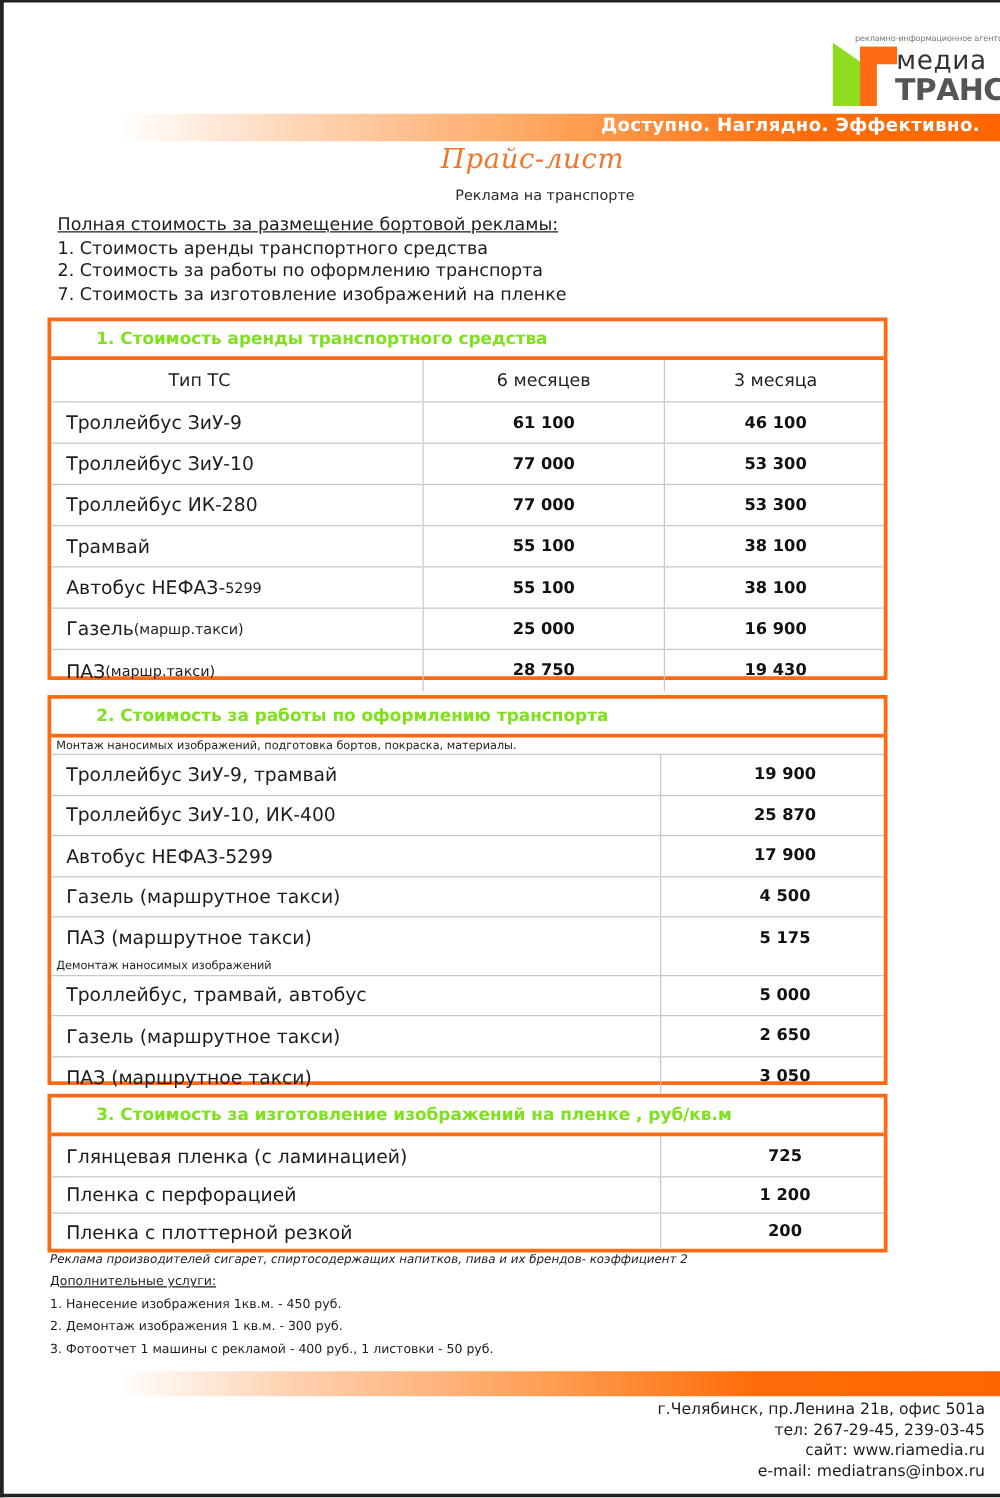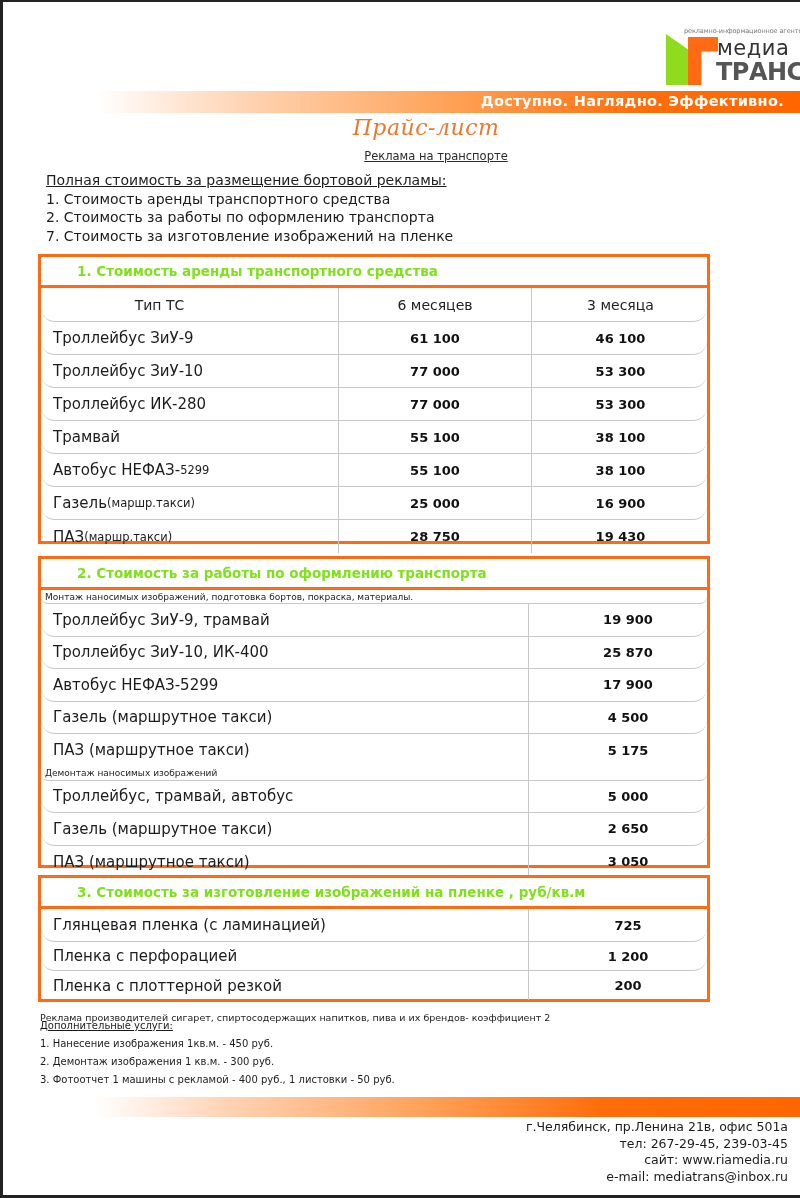--- a/index.html
+++ b/index.html
@@ -16,31 +16,31 @@
     clip-path: polygon(0 0, 100% 0, 100% 30%, 45% 30%, 45% 100%, 0 100%); }
   .logo-media { position: absolute; left: 53px; top: 12px; font-size: 21px; color: #333; letter-spacing: 0.5px; }
   .logo-trans { position: absolute; left: 52px; top: 34px; font-size: 24px; font-weight: bold; color: #555; letter-spacing: -0.5px; }
 
   .top-bar { position: absolute; left: 95px; top: 91px; width: 705px; height: 22px;
     background: linear-gradient(to right, #ffffff 0%, #ffd6b8 20%, #ffa257 50%, #ff6d0a 78%, #ff6600 100%); }
   .top-slogan { position: absolute; right: 16px; top: 2px; font-size: 14.5px; font-weight: bold; color: #ffffff; letter-spacing: 0.3px; white-space: nowrap; }
 
   .title { position: absolute; left: 336px; top: 115px; width: 180px; text-align: center;
     font-family: "DejaVu Serif", serif; font-style: italic; font-size: 22px; color: #f0762b; letter-spacing: 0.5px; }
-  .subtitle { position: absolute; left: 356px; top: 149px; width: 160px; text-align: center; font-size: 11.5px; color: #2a2a2a; text-decoration: underline; }
+  .subtitle { position: absolute; left: 356px; top: 149px; width: 160px; text-align: center; font-size: 11.5px; color: #2a2a2a; }
 
   
   .intro { position: absolute; left: 46px; top: 171px; font-size: 14px; line-height: 18.5px; color: #1c1c1c; }
   .intro .heading { text-decoration: underline; }
 
   
   .tbl { position: absolute; left: 38px; width: 672px; border: 3px solid #ff6a13; background: #fff; }
   .tbl-title { height: 31px; border-bottom: 3px solid #ff6a13; color: #7fe11c; font-weight: bold; font-size: 13.5px;
     padding-left: 36px; line-height: 29px; white-space: nowrap; }
-  .row { display: flex; border-bottom: 1px solid #c8c8c8; border-radius: 14px; }
+  .row { display: flex; border-bottom: 1px solid #c8c8c8; }
   .row:last-child { border-bottom: none; }
   .cell { display: flex; align-items: center; }
   .c-name { padding-left: 12px; font-size: 15px; color: #1c1c1c; white-space: nowrap; }
   .c-name small { font-size: 11.5px; }
   .c-val { justify-content: center; font-weight: bold; font-size: 13px; color: #111; border-left: 1px solid #c8c8c8; }
   .c-head { justify-content: center; font-size: 14px; color: #222; }
 
   #t1 { top: 254px; height: 290px; }
   #t1 .row { height: 33px; }
   #t1 .row.hdr { height: 34px; }
@@ -56,21 +56,21 @@
   #t2 .c-name { width: 487px; }
   #t2 .c-val { width: 179px; padding-left: 20px; }
   #t2 .row.note .c-val { border-left: 1px solid #c8c8c8; }
 
   #t3 { top: 875px; height: 127px; }
   #t3 .row { height: 29px; }
   #t3 .row.first { height: 33px; }
   #t3 .c-name { width: 487px; }
   #t3 .c-val { width: 179px; padding-left: 20px; }
 
-  .disclaimer { position: absolute; left: 40px; top: 1002px; font-size: 9.5px; color: #222; white-space: nowrap; margin-top: 10px; }
+  .disclaimer { position: absolute; left: 40px; top: 1002px; font-size: 9.5px; font-style: italic; color: #222; white-space: nowrap; }
 
   .extra { position: absolute; left: 40px; top: 1017px; font-size: 10px; line-height: 18px; color: #1c1c1c; }
   .extra .heading { text-decoration: underline; }
 
   .bottom-bar { position: absolute; left: 95px; top: 1097px; width: 705px; height: 20px;
     background: linear-gradient(to right, #ffffff 0%, #ffd0b0 20%, #ff9f55 48%, #ff6d0a 72%, #ff6600 100%); }
 
   .contacts { position: absolute; right: 12px; top: 1119px; text-align: right; font-size: 12.5px; line-height: 16.5px; color: #1c1c1c; }
   .contacts div { white-space: nowrap; }
 </style>

